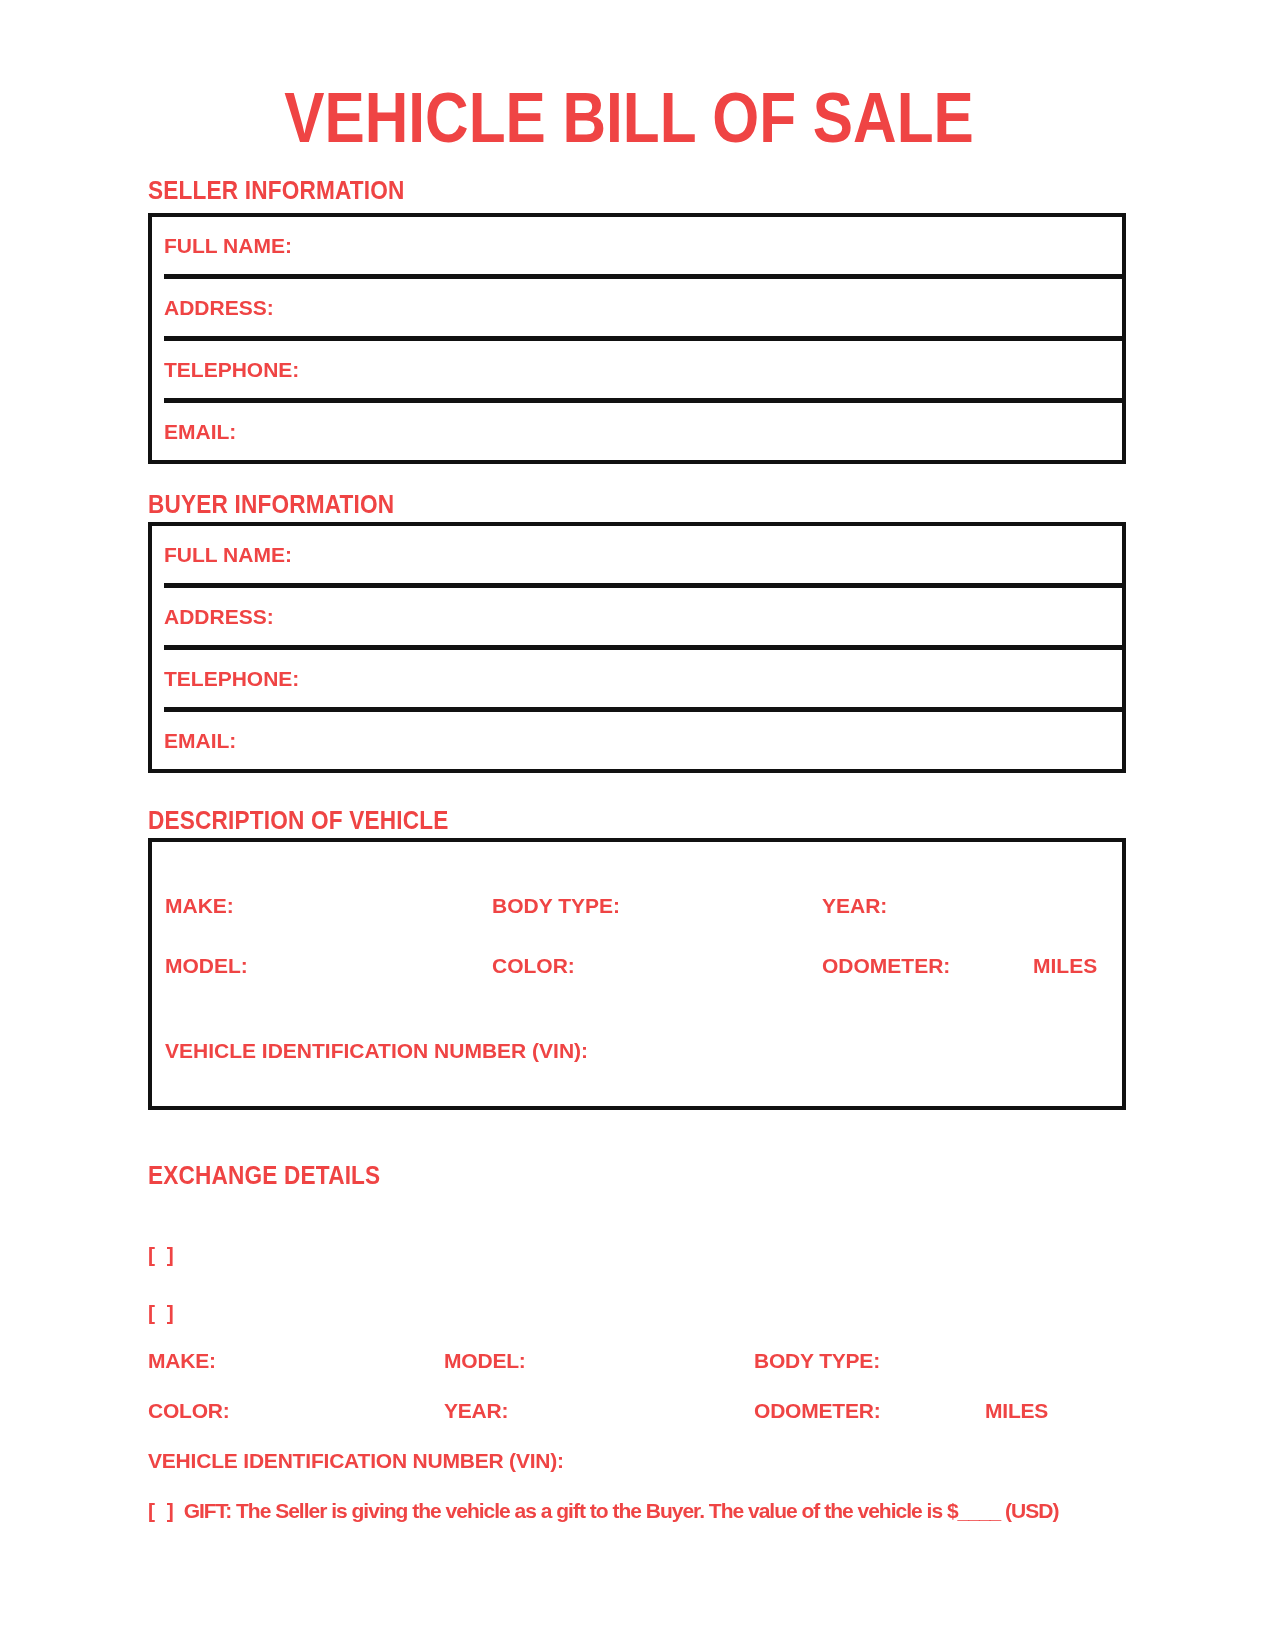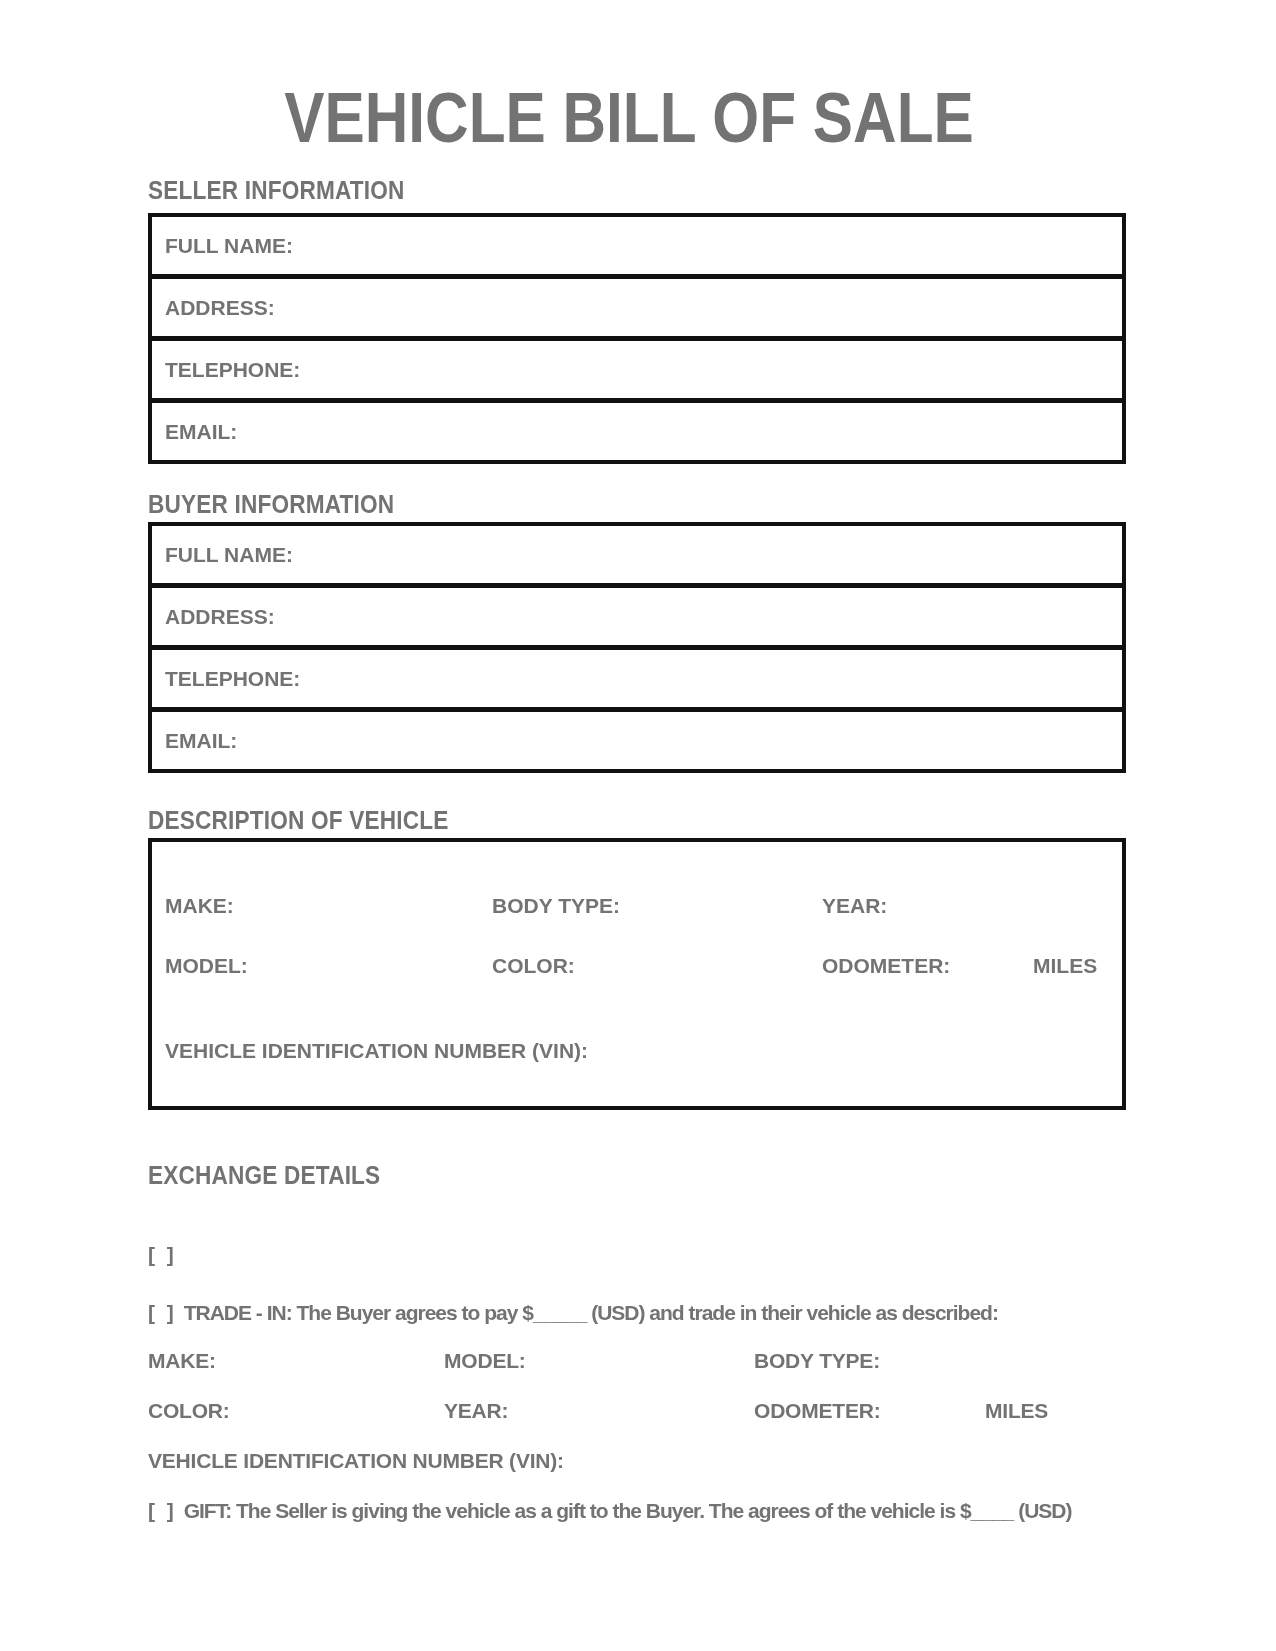--- a/index.html
+++ b/index.html
@@ -2,21 +2,21 @@
 <html><head>
 <meta charset="utf-8">
 <style>
   * { box-sizing: border-box; margin: 0; padding: 0; }
   html, body { background: #ffffff; }
   .page {
     position: relative;
     width: 1276px;
     height: 1651px;
     background: #ffffff;
-    color: #737373;
+    color: #ef4444;
     font-family: "Liberation Sans", "DejaVu Sans", sans-serif;
     font-weight: 700;
     overflow: hidden;
   }
   .content {
     position: absolute;
     left: 148px;
     top: 0;
     width: 978px;
   }
@@ -49,22 +49,23 @@
   .info-table {
     border: 4px solid #111111;
     background: #ffffff;
   }
   .info-table.seller { margin-top: 8px; }
   .info-table.buyer  { margin-top: 3px; }
   .info-row {
     display: flex;
     align-items: center;
     height: 62px;
-    padding-left: 13px;
+    padding-left: 0;
     border-bottom: 5px solid #111111;
+    margin-left: 12px;
   }
   .info-row:last-child { height: 57px; border-bottom: none; justify-content: space-between; }
   .flabel {
     font-size: 21px;
     line-height: 26px;
     white-space: pre;
   }
   .fill { flex: 1; align-self: stretch; }
   
   .desc-box {
@@ -210,21 +211,20 @@
 
     <section>
       <h2 class="sec-h exchange">EXCHANGE DETAILS</h2>
 
       <div class="opt-line cash">
         <span class="checkbox">[  ]</span>
       </div>
 
       <div class="opt-line trade">
         <span class="checkbox">[  ]</span>
-        <span class="opt-text">TRADE - IN: The Buyer agrees to pay $_____ (USD) and trade in their vehicle as described:</span>
       </div>
 
       <div class="trow r1">
         <span class="tlabel" style="left:0;">MAKE:</span>
         <span class="tlabel" style="left:296px;">MODEL:</span>
         <span class="tlabel" style="left:606px;">BODY TYPE:</span>
       </div>
 
       <div class="trow r2">
         <span class="tlabel" style="left:0;">COLOR:</span>
@@ -232,18 +232,18 @@
         <span class="tlabel" style="left:606px;">ODOMETER:</span>
         <span class="tlabel" style="left:837px;">MILES</span>
       </div>
 
       <div class="trow vin">
         <span class="tlabel" style="left:0;">VEHICLE IDENTIFICATION NUMBER (VIN):</span>
       </div>
 
       <div class="opt-line gift">
         <span class="checkbox">[  ]</span>
-        <span class="opt-text">GIFT: The Seller is giving the vehicle as a gift to the Buyer. The agrees of the vehicle is $____ (USD)</span>
+        <span class="opt-text">GIFT: The Seller is giving the vehicle as a gift to the Buyer. The value of the vehicle is $____ (USD)</span>
       </div>
     </section>
 
   </div>
 </div>
 
 </body></html>

